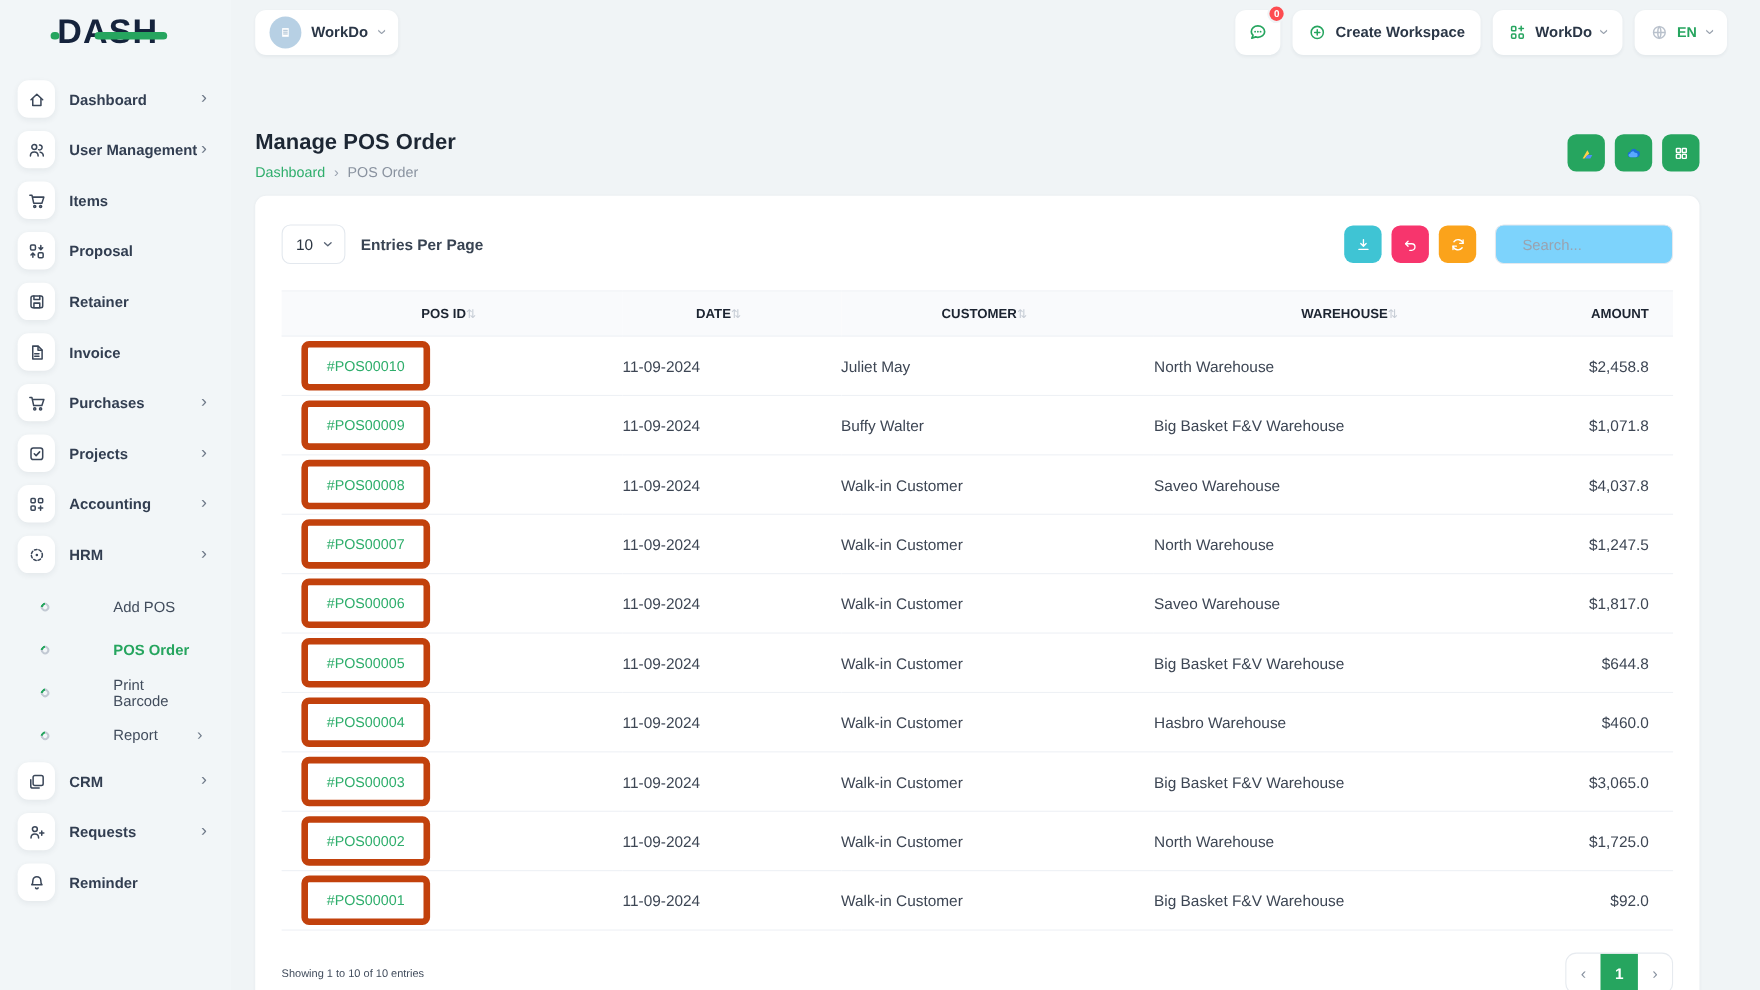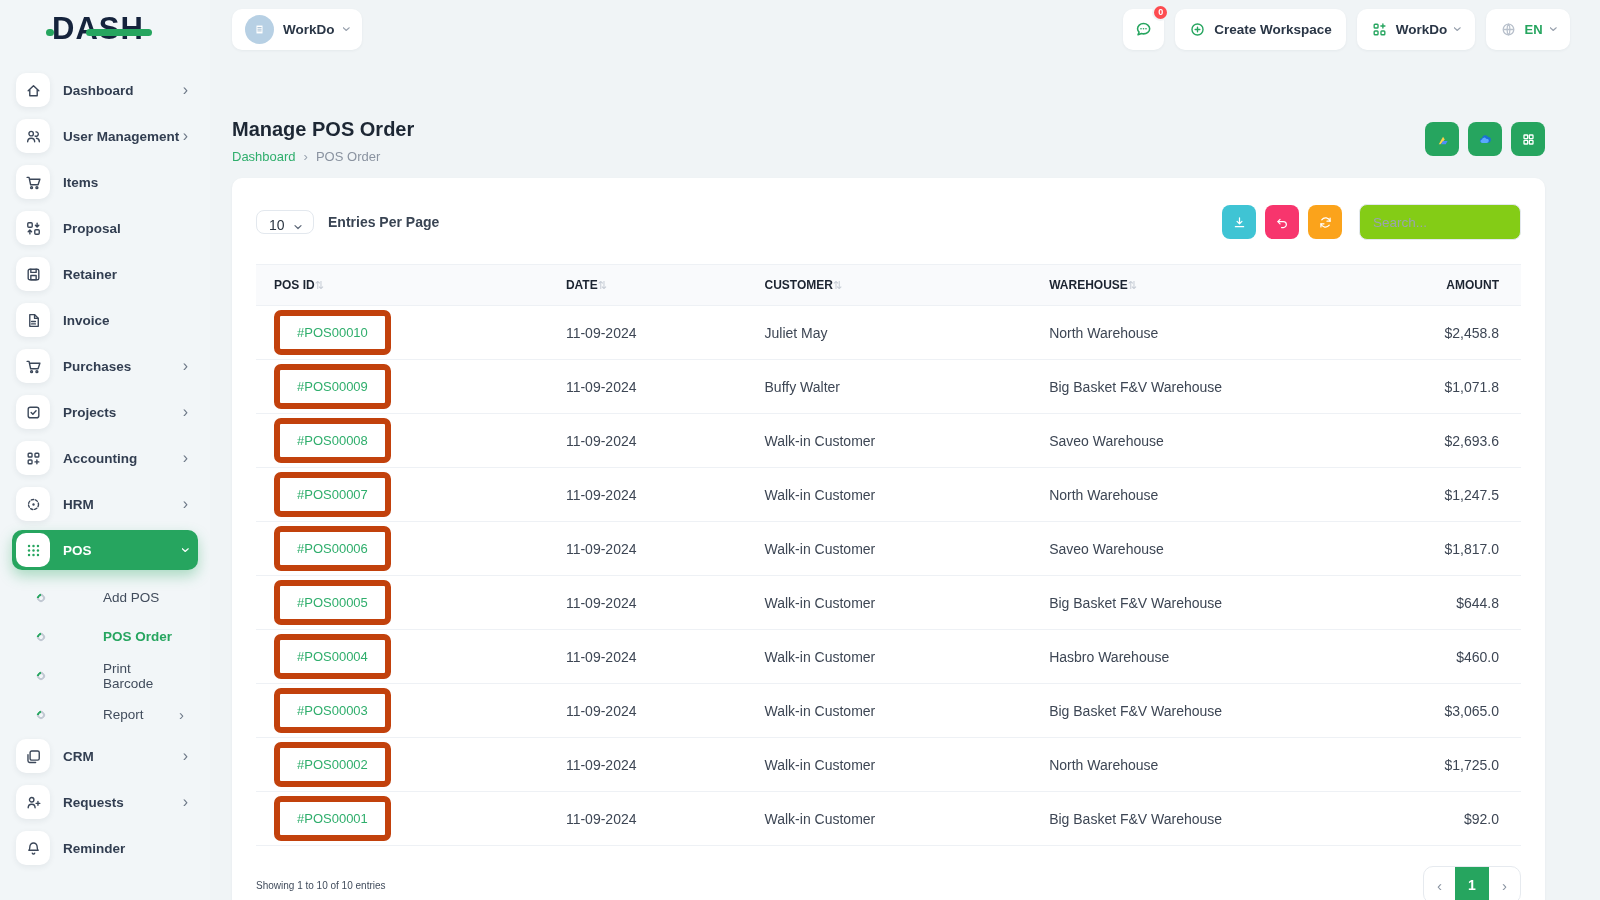--- a/index.html
+++ b/index.html
@@ -63,38 +63,38 @@
   .bc-sep { color:#9aa3b0; font-size:13px; }
   .bc-current { color:#8a93a0; }
   .hdr-actions { margin-left:auto; display:flex; gap:9px; margin-top:4px; }
   .hdr-action { width:34px; height:34px; border:none; border-radius:8px; background:#26a55f;
     display:flex; align-items:center; justify-content:center; cursor:pointer; }
 
   
   .card { margin-top:14px; background:#ffffff; border-radius:10px;
     box-shadow:0 1px 3px rgba(20,30,50,.05); padding:26px 24px 20px 24px; }
   .toolbar { display:flex; align-items:center; margin-bottom:24px; }
-  .entries-select { display:flex; align-items:flex-end; justify-content:space-between; width:58px; height:24px;
+  .entries-select { display:flex; align-items:center; justify-content:space-between; width:58px; height:36px;
     border:1px solid #e3e8ee; border-radius:8px; background:#fff; padding:0 9px 0 12px;
     font-size:14px; color:#2c3642; cursor:pointer; }
   .entries-label { margin-left:14px; font-size:14px; font-weight:600; color:#394453; }
   .tb-right { margin-left:auto; display:flex; align-items:center; gap:9px; }
   .tbl-action { width:34px; height:34px; border:none; border-radius:8px; display:flex;
     align-items:center; justify-content:center; cursor:pointer; }
   .search-input { width:162px; height:36px; border:1px solid #e3e8ee; border-radius:8px;
-    padding:0 13px; font-size:13.5px; color:#394453; background:#84cc16; outline:none;
+    padding:0 24px; font-size:13.5px; color:#394453; background:#7dd3fc; outline:none;
     font-family:"Liberation Sans", sans-serif; margin-left:8px; }
   .search-input::placeholder { color:#9aa3b0; }
 
   
   table { width:100%; border-collapse:collapse; table-layout:fixed; }
   col.c1{width:24.5%} col.c2{width:15.7%} col.c3{width:22.5%} col.c4{width:30%} col.c5{width:7.3%}
   thead th { background:#f9fafc; border-top:1px solid #eef1f5; border-bottom:1px solid #eef1f5;
     padding:13px 0; font-size:12px; font-weight:700; color:#1c2431; text-align:left; }
-  .th-wrap { display:flex; align-items:center; justify-content:flex-start; padding-right:24px; }
+  .th-wrap { display:flex; align-items:center; justify-content:center; padding-right:24px; }
   thead th:first-child .th-wrap { padding-left:18px; }
   thead th.right { text-align:right; padding-right:22px; }
   .sort-glyph { color:#c6ccd5; font-size:11px; font-weight:400; cursor:pointer; }
   tbody td { border-bottom:1px solid #eef1f5; height:54px; font-size:14px; color:#3d4654;
     padding:0; vertical-align:middle; }
   tbody td:first-child { padding-left:18px; }
   tbody td.amt { text-align:right; padding-right:22px; }
   .pos-pill { display:inline-block; background:#fff; border:6px solid #c2410c; color:#2fae6c;
     border-radius:7px; padding:9px 17px; font-size:13px; font-weight:500; cursor:pointer;
     font-family:"Liberation Sans", sans-serif; }
@@ -227,39 +227,20 @@
         </div>
         <div class="side-item">
           <span class="icon-box">
             <svg class="svgi " viewBox="0 0 16 16" fill="none" stroke="currentColor" stroke-width="1.3" stroke-linecap="round" stroke-linejoin="round">
               <circle cx="8" cy="8" r="4.7" stroke-dasharray="2.2 1.7"></circle>
               <circle cx="8" cy="8" r="1.1" fill="currentColor" stroke="none"></circle>
             </svg>
           </span>
           <span class="side-label">HRM</span>
           <span class="side-chev">›</span>
-        </div>
-        <div class="side-item active">
-          <span class="icon-box">
-            <svg class="svgi " viewBox="0 0 16 16">
-              <g fill="currentColor">
-                <circle cx="3.8" cy="3.8" r="1.15"></circle>
-                <circle cx="8" cy="3.8" r="1.15"></circle>
-                <circle cx="12.2" cy="3.8" r="1.15"></circle>
-                <circle cx="3.8" cy="8" r="1.15"></circle>
-                <circle cx="8" cy="8" r="1.15"></circle>
-                <circle cx="12.2" cy="8" r="1.15"></circle>
-                <circle cx="3.8" cy="12.2" r="1.15"></circle>
-                <circle cx="8" cy="12.2" r="1.15"></circle>
-                <circle cx="12.2" cy="12.2" r="1.15"></circle>
-              </g>
-            </svg>
-          </span>
-          <span class="side-label">POS</span>
-          <span class="side-chev down">›</span>
         </div>
         <div class="sub-list">
           <div class="sub-item">
             <span class="bullet"></span>
             <span class="sub-label">Add POS</span>
           </div>
           <div class="sub-item active">
             <span class="bullet"></span>
             <span class="sub-label">POS Order</span>
           </div>
@@ -496,21 +477,21 @@
               <td>11-09-2024</td>
               <td>Buffy Walter</td>
               <td>Big Basket F&amp;V Warehouse</td>
               <td class="amt">$1,071.8</td>
             </tr>
             <tr>
               <td><button class="pos-pill">#POS00008</button></td>
               <td>11-09-2024</td>
               <td>Walk-in Customer</td>
               <td>Saveo Warehouse</td>
-              <td class="amt">$2,693.6</td>
+              <td class="amt">$4,037.8</td>
             </tr>
             <tr>
               <td><button class="pos-pill">#POS00007</button></td>
               <td>11-09-2024</td>
               <td>Walk-in Customer</td>
               <td>North Warehouse</td>
               <td class="amt">$1,247.5</td>
             </tr>
             <tr>
               <td><button class="pos-pill">#POS00006</button></td>

